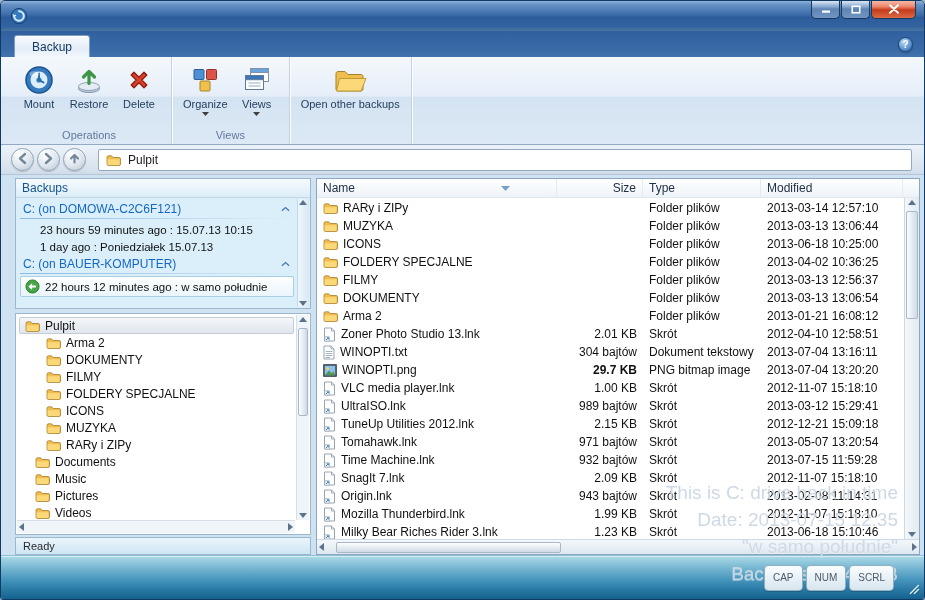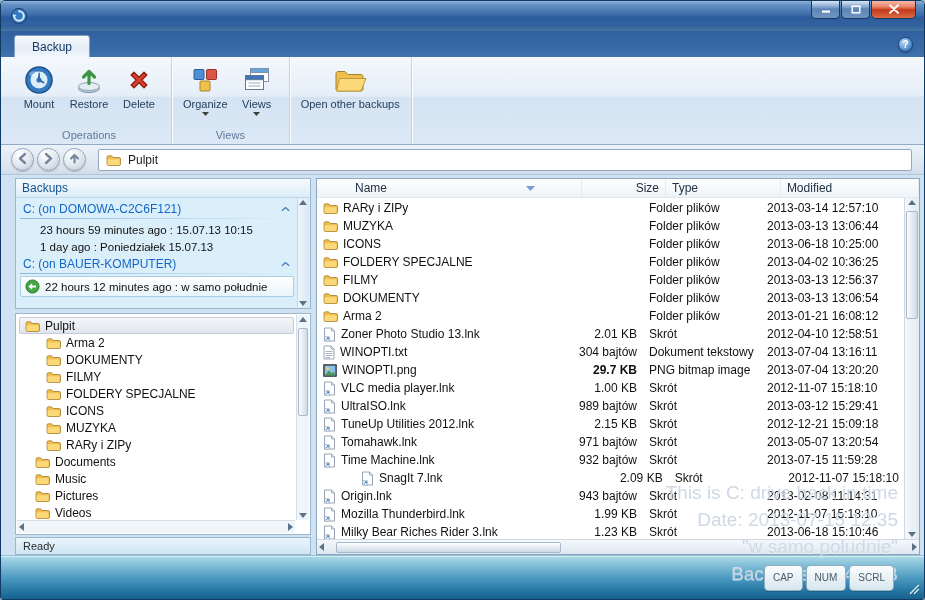--- a/index.html
+++ b/index.html
@@ -96,21 +96,21 @@
     border-top:1px solid #d5dfe9;display:flex;align-items:center;justify-content:space-between;padding:0 2px;}
   .sarr{display:flex;align-items:center;justify-content:center;}
 
   .ready{flex:0 0 18px;margin-top:2px;background:linear-gradient(180deg,#eaf5fc,#cfe5f3);
     border:1px solid #9cb6cd;font-size:11px;color:#2a2a2a;display:flex;align-items:center;padding-left:7px;}
 
   
   .rightcol{flex:1;min-width:0;background:#fff;border:1px solid #8ea6bf;position:relative;
     display:flex;flex-direction:column;}
   .list-header{flex:0 0 19px;display:flex;background:linear-gradient(180deg,#ffffff,#f4f8fb 60%,#eef3f8);
-    border-bottom:1px solid #e0e8f0;padding-left:32px;}
+    border-bottom:1px solid #e0e8f0;}
   .hcol{display:flex;align-items:center;font-size:12px;color:#223246;padding:0 6px;
     border-right:1px solid #e4ebf2;white-space:nowrap;}
   .hcol.right{justify-content:flex-end;}
   .sorticon{margin-left:auto;margin-right:40px;display:flex;}
   .file-rows{flex:1;overflow:hidden;padding-top:1px;}
   .frow{height:18px;display:flex;align-items:center;}
   .fcell{font-size:12px;color:#111;padding:0 6px;display:flex;align-items:center;overflow:hidden;white-space:nowrap;}
   .fcell.right{justify-content:flex-end;}
   .ficon{display:flex;margin-right:5px;flex:0 0 auto;}
   .hscroll{flex:0 0 15px;background:linear-gradient(180deg,#f4f8fb,#dde7f0);border-top:1px solid #cdd9e4;
@@ -729,21 +729,21 @@
                   <path d="M3 13l2.4-2.2M5.4 10.8v1.6M5.4 10.8H3.8" stroke="#2f6fb5" stroke-width="0.9" fill="none"></path>
                 </svg>
               </span>
               <span>Time Machine.lnk</span>
             </div>
             <div class="fcell right" style="width: 86px;">932 bajtów</div>
             <div class="fcell" style="width: 118px;">Skrót</div>
             <div class="fcell" style="width: 142px;">2013-07-15 11:59:28</div>
           </div>
           <div class="frow">
-            <div class="fcell" style="width: 240px; margin-left: 38px;">
+            <div class="fcell" style="width: 240px;">
               <span class="icon ficon">
                 <svg width="13" height="15" viewBox="0 0 13 15">
                   <path d="M1.5 1h7l3 3v10h-10z" fill="#fff" stroke="#8a9aac" stroke-width="0.9"></path>
                   <path d="M8.5 1v3h3" fill="none" stroke="#8a9aac" stroke-width="0.8"></path>
                   <rect x="1.9" y="9.8" width="4.6" height="4.2" fill="#fff" stroke="#98a8b8" stroke-width="0.7"></rect>
                   <path d="M3 13l2.4-2.2M5.4 10.8v1.6M5.4 10.8H3.8" stroke="#2f6fb5" stroke-width="0.9" fill="none"></path>
                 </svg>
               </span>
               <span>SnagIt 7.lnk</span>
             </div>

